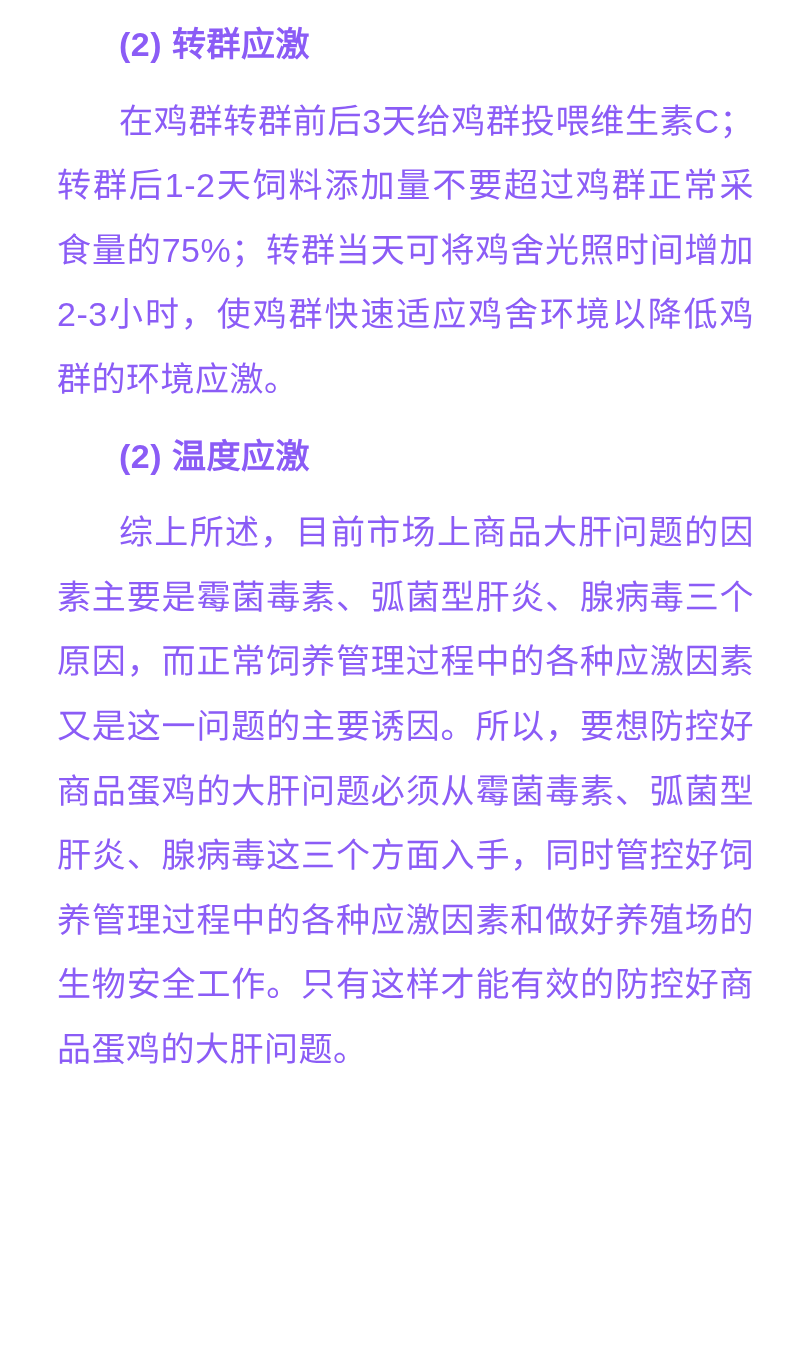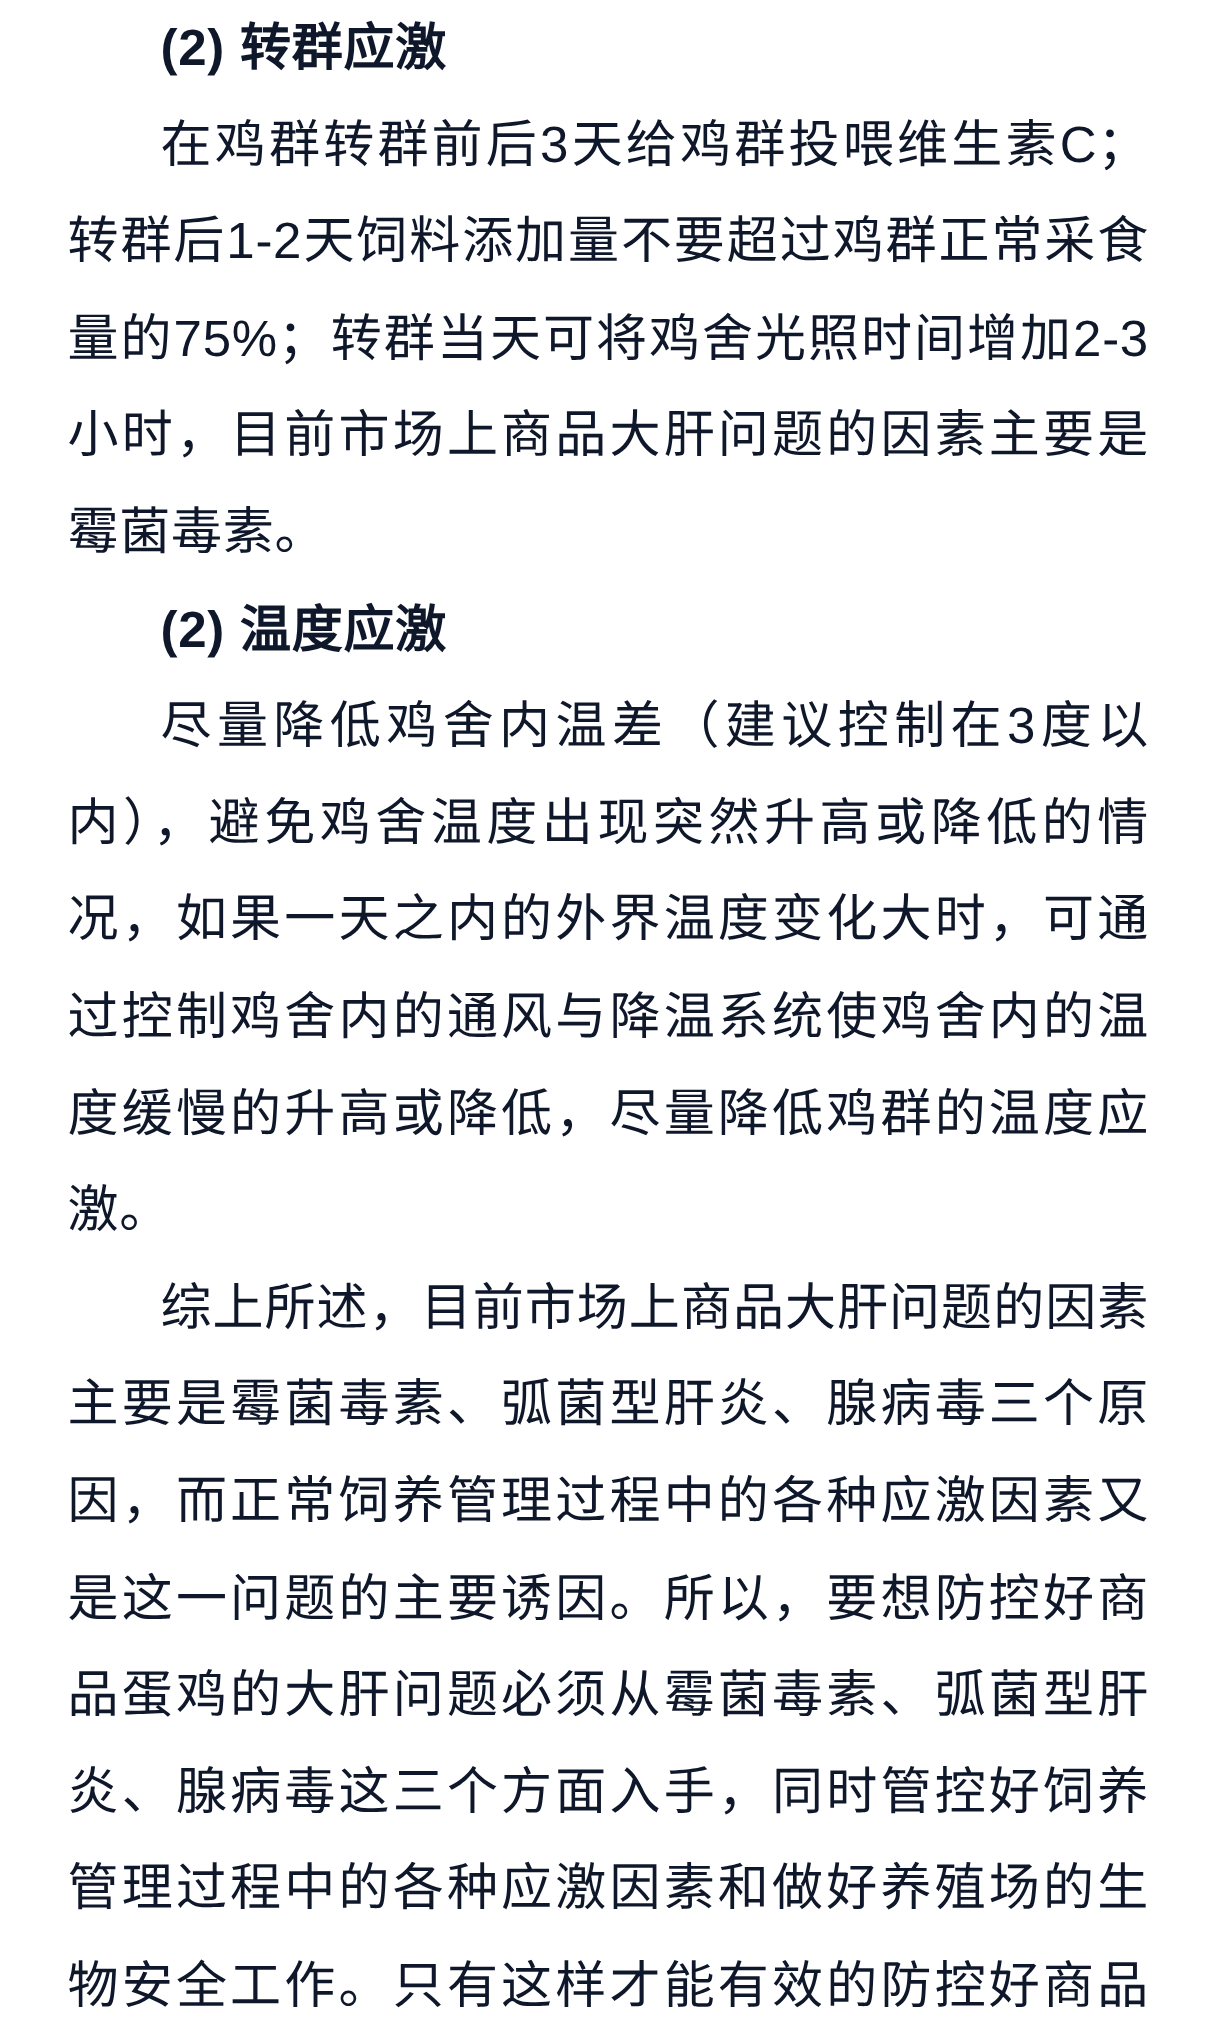--- a/index.html
+++ b/index.html
@@ -15,42 +15,41 @@
     padding: 0 44px 0 45px;
     overflow: hidden;
     background: #ffffff;
     color: #000000;
     font-family: "Liberation Sans", sans-serif;
   }
   .doc-content {
     width: 100%;
   }
   .heading, .paragraph {
-    margin: 0;
+    margin: 12px;
     padding: 0;
     font-size: 34px;
     line-height: 64.6px;
     text-indent: 62px;
-    color: #0f172a;
+    color: #8b5cf6;
     letter-spacing: 0.5px;
   }
   .heading {
     font-weight: 700;
     text-align: left;
   }
   .paragraph {
     font-weight: 400;
     text-align: justify;
     text-justify: inter-character;
   }
 </style>
 </head>
 <body>
 
 <div class="page">
   <div class="doc-content" id="doc-content">
       <h3 class="heading">(2) 转群应激</h3>
-      <p class="paragraph">在鸡群转群前后3天给鸡群投喂维生素C；转群后1-2天饲料添加量不要超过鸡群正常采食量的75%；转群当天可将鸡舍光照时间增加2-3小时，目前市场上商品大肝问题的因素主要是霉菌毒素。</p>
+      <p class="paragraph">在鸡群转群前后3天给鸡群投喂维生素C；转群后1-2天饲料添加量不要超过鸡群正常采食量的75%；转群当天可将鸡舍光照时间增加2-3小时，使鸡群快速适应鸡舍环境以降低鸡群的环境应激。</p>
       <h3 class="heading">(2) 温度应激</h3>
-      <p class="paragraph">尽量降低鸡舍内温差（建议控制在3度以内），避免鸡舍温度出现突然升高或降低的情况，如果一天之内的外界温度变化大时，可通过控制鸡舍内的通风与降温系统使鸡舍内的温度缓慢的升高或降低，尽量降低鸡群的温度应激。</p>
       <p class="paragraph">综上所述，目前市场上商品大肝问题的因素主要是霉菌毒素、弧菌型肝炎、腺病毒三个原因，而正常饲养管理过程中的各种应激因素又是这一问题的主要诱因。所以，要想防控好商品蛋鸡的大肝问题必须从霉菌毒素、弧菌型肝炎、腺病毒这三个方面入手，同时管控好饲养管理过程中的各种应激因素和做好养殖场的生物安全工作。只有这样才能有效的防控好商品蛋鸡的大肝问题。</p>
     </div>
 </div>
 
 </body></html>

